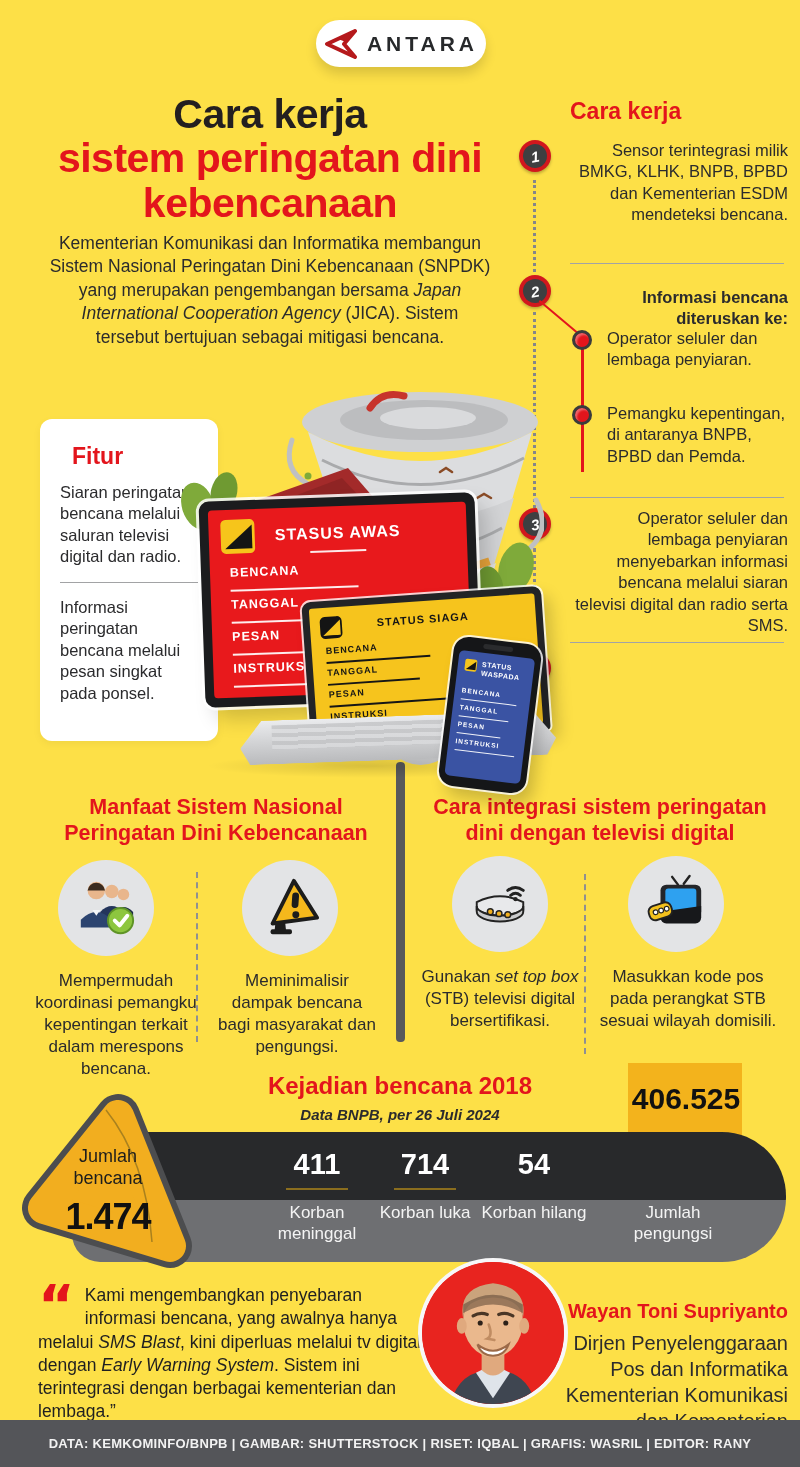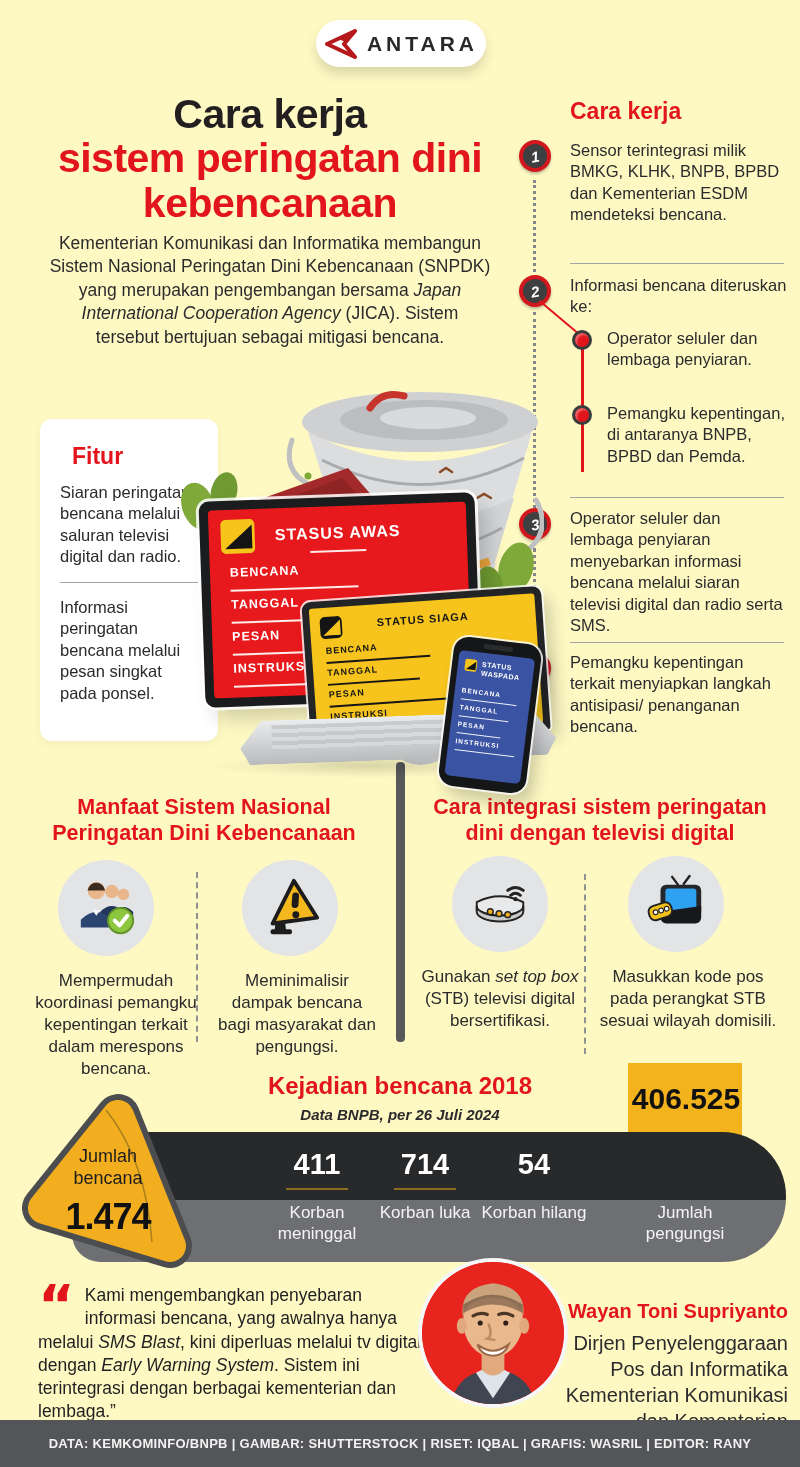--- a/index.html
+++ b/index.html
@@ -1,39 +1,39 @@
 <!DOCTYPE html>
 <html><head>
 <meta charset="utf-8">
 <style>
   * { margin:0; padding:0; box-sizing:border-box; }
   html,body { background:#e7e8e9; }
   body { font-family:"Liberation Sans", sans-serif; color:#231f20; }
-  #poster { position:relative; width:800px; height:1467px; margin:0 auto; background:#fef9c3; overflow:hidden; }
+  #poster { position:relative; width:800px; height:1467px; margin:0 auto; background:#fde047; overflow:hidden; }
 
   .abs { position:absolute; }
 
   
   .logo-pill { left:316px; top:20px; width:170px; height:47px; background:#fff; border-radius:26px;
     box-shadow:0 7px 12px rgba(0,0,0,.14); display:flex; align-items:center; justify-content:center; gap:9px; }
   .logo-text { font-size:21px; font-weight:bold; letter-spacing:4px; color:#27292b; }
 
   
   .headline { left:40px; top:92px; width:460px; text-align:center; font-weight:bold; line-height:1.08; letter-spacing:-0.5px; }
   .headline .l1 { font-size:41px; color:#231f20; }
   .headline .l2 { font-size:41px; color:#e3151c; }
   .intro { left:48px; top:232px; width:444px; text-align:center; font-size:17.5px; line-height:1.34; color:#2b2b2d; }
 
   
   .ck-heading { left:570px; top:98px; font-size:23px; font-weight:bold; color:#e3151c; }
   .step-circle { width:32px; height:32px; border-radius:50%; background:#d2171d; display:flex; align-items:center; justify-content:center;
     box-shadow:0 2px 3px rgba(0,0,0,.25); }
   .step-circle .in { width:24px; height:24px; border-radius:50%; background:#3e3f41; color:#fff; font-size:15px; font-weight:bold; font-style:italic;
     display:flex; align-items:center; justify-content:center; transform:rotate(-10deg); }
-  .step-text { width:218px; font-size:16.5px; line-height:1.3; color:#2b2b2d; }
+  .step-text { width:218px; font-size:16.5px; line-height:1.3; color:#2b2b2d;text-align:right; }
   .dot-v { border-left:3px dotted #85868a; width:0; }
   .hdiv { height:1px; background:#a2a3a5; }
   .bullet-dot { width:20px; height:20px; border-radius:50%; background:#e3151c; border:3px solid #3a3b3c; box-shadow:inset 2px 2px 2px rgba(255,255,255,.35); }
   .bullet-text { width:180px; font-size:16.5px; line-height:1.3; color:#2b2b2d; }
   .red-line-v { width:3px; background:#e3151c; }
   .red-line-diag { width:64px; height:2px; background:#e3151c; transform-origin:left top; transform:rotate(40deg); }
 
   
   .fitur-card { left:40px; top:419px; width:178px; height:322px; background:#fff; border-radius:12px; padding:24px 20px; box-shadow:0 3px 8px rgba(0,0,0,.05);}
   .fitur-h { color:#e3151c; font-size:23px; font-weight:bold; margin-bottom:12px;margin-left:12px; }
@@ -129,42 +129,41 @@
   <div class="abs step-circle" style="left:519px; top:140px;">
       <div class="in">1</div>
     </div>
   <div class="abs step-text" style="left:570px; top:140px;">Sensor terintegrasi milik BMKG, KLHK, BNPB, BPBD dan Kementerian ESDM mendeteksi bencana.</div>
   <div class="abs dot-v" style="left:533px; top:180px; height:92px;"></div>
   <div class="abs hdiv" style="left:570px; top:263px; width:214px;"></div>
 
   <div class="abs step-circle" style="left:519px; top:275px;">
       <div class="in">2</div>
     </div>
-  <div class="abs step-text" style="left:570px; top:275px;">Informasi bencana diteruskan ke:</div>
+  <div class="abs step-text" style="left:570px; top:287px;font-weight:bold;">Informasi bencana diteruskan ke:</div>
   <div class="abs dot-v" style="left:533px; top:312px; height:196px;"></div>
 
   <div class="abs red-line-diag" style="left:540px; top:300px;"></div>
   <div class="abs red-line-v" style="left:581px; top:344px; height:128px;"></div>
   <div class="abs bullet-dot" style="left:572px; top:330px;"></div>
   <div class="abs bullet-text" style="left:607px; top:328px;">Operator seluler dan lembaga penyiaran.</div>
   <div class="abs bullet-dot" style="left:572px; top:405px;"></div>
   <div class="abs bullet-text" style="left:607px; top:403px;">Pemangku kepentingan, di antaranya BNPB, BPBD dan Pemda.</div>
   <div class="abs hdiv" style="left:570px; top:497px; width:214px;"></div>
 
   <div class="abs step-circle" style="left:519px; top:508px;">
       <div class="in">3</div>
     </div>
   <div class="abs step-text" style="left:570px; top:508px;">Operator seluler dan lembaga penyiaran menyebarkan informasi bencana melalui siaran televisi digital dan radio serta SMS.</div>
   <div class="abs dot-v" style="left:533px; top:548px; height:90px;"></div>
   <div class="abs hdiv" style="left:570px; top:642px; width:214px;"></div>
 
   <div class="abs step-circle" style="left:519px; top:652px;">
       <div class="in">4</div>
     </div>
-  <div class="abs step-text" style="left:570px; top:652px;">Pemangku kepentingan terkait menyiapkan langkah antisipasi/ penanganan bencana.</div>
   <div class="abs dot-v" style="left:533px; top:690px; height:46px;"></div>
 
   <div class="abs fitur-card">
     <div class="fitur-h">Fitur</div>
     <div class="fitur-t">Siaran peringatan bencana melalui saluran televisi digital dan radio.</div>
     <div class="fitur-div"></div>
     <div class="fitur-t">Informasi peringatan bencana melalui pesan singkat pada ponsel.</div>
   </div>
 
   <svg class="abs" style="left:172px; top:380px; z-index:0;" width="372" height="400" viewBox="0 0 372 400">
@@ -269,21 +268,21 @@
       </div>
       <div class="fld" style="left:7px; top:36px; width:56px; height:13px; font-size:6.5px; border-bottom-width:1px;">BENCANA</div>
       <div class="fld" style="left:7px; top:53px; width:50px; height:13px; font-size:6.5px; border-bottom-width:1px;">TANGGAL</div>
       <div class="fld" style="left:7px; top:70px; width:44px; height:13px; font-size:6.5px; border-bottom-width:1px;">PESAN</div>
       <div class="fld" style="left:7px; top:87px; width:60px; height:13px; font-size:6.5px; border-bottom-width:1px;">INSTRUKSI</div>
     </div>
   </div>
 
   <div class="abs mid-divider"></div>
 
-  <div class="abs sec-heading" style="left:28px; top:794px; width:352px;">Manfaat Sistem Nasional Peringatan Dini Kebencanaan</div>
+  <div class="abs sec-heading" style="left:40px; top:794px; width:352px;">Manfaat Sistem Nasional Peringatan Dini Kebencanaan</div>
 
   <div class="abs icon-circle" style="left:58px; top:860px;">
     <svg width="62" height="62" viewBox="0 0 64 64">
       <circle cx="50" cy="18" r="6" fill="#e9b68c"></circle>
         <path d="M40 36 q10 -10 20 0 v6 h-20 z" fill="#1d2b49"></path>
       <circle cx="38" cy="15" r="7" fill="#e9b68c"></circle>
         <path d="M26 36 q12 -12 24 0 v7 h-24 z" fill="#24355c"></path>
       <circle cx="22" cy="14" r="9" fill="#e9b68c"></circle>
         <path d="M22 6 a9 9 0 0 1 9 8 l-18 0 a9 9 0 0 1 9 -8" fill="#3a2b20"></path>
       <path d="M6 44 q16 -16 32 0 v8 h-32 z" fill="#2c4470"></path>
@@ -345,21 +344,21 @@
     <div class="stat-underline" style="left:214px;"></div>
     <div class="stat-label" style="left:180px;">Korban meninggal</div>
 
     <div class="stat-value" style="left:258px; width:190px;">714</div>
     <div class="stat-underline" style="left:322px;"></div>
     <div class="stat-label" style="left:288px;">Korban luka</div>
 
     <div class="stat-value" style="left:402px;">54</div>
     <div class="stat-label" style="left:397px;">Korban hilang</div>
 
-    <div class="stat-label" style="left:548px;">Jumlah pengungsi</div>
+    <div class="stat-label" style="left:536px;">Jumlah pengungsi</div>
   </div>
   <div class="abs hl-value">406.525</div>
 
   <svg class="abs badge-wrap" viewBox="0 0 176 204">
     <polygon points="100,28 152,158 26,120" fill="#4c4d4f" stroke="#4c4d4f" stroke-width="44" stroke-linejoin="round"></polygon>
     <polygon points="100,28 152,158 26,120" fill="#f2ae1f" stroke="#f2ae1f" stroke-width="32" stroke-linejoin="round"></polygon>
     <path d="M88 22 q40 50 46 132" fill="none" stroke="#8a6d1e" stroke-width="1.5" opacity=".7"></path>
   </svg>
   <div class="abs badge-label">Jumlah bencana</div>
   <div class="abs badge-value">1.474</div>

